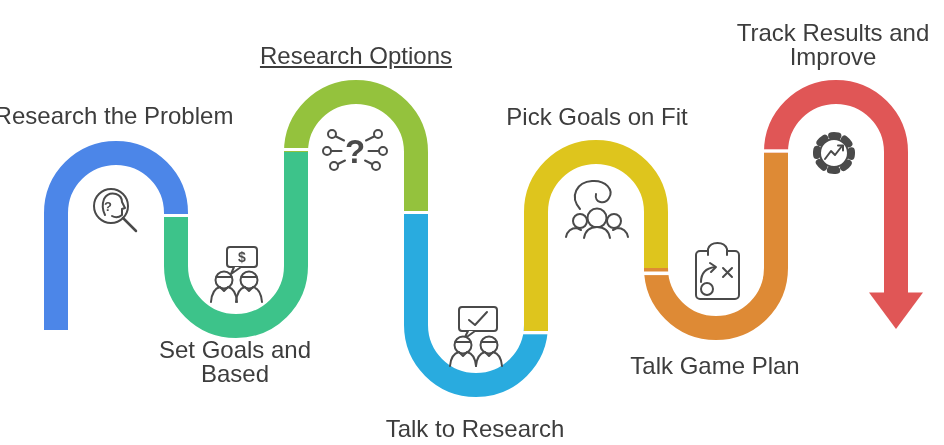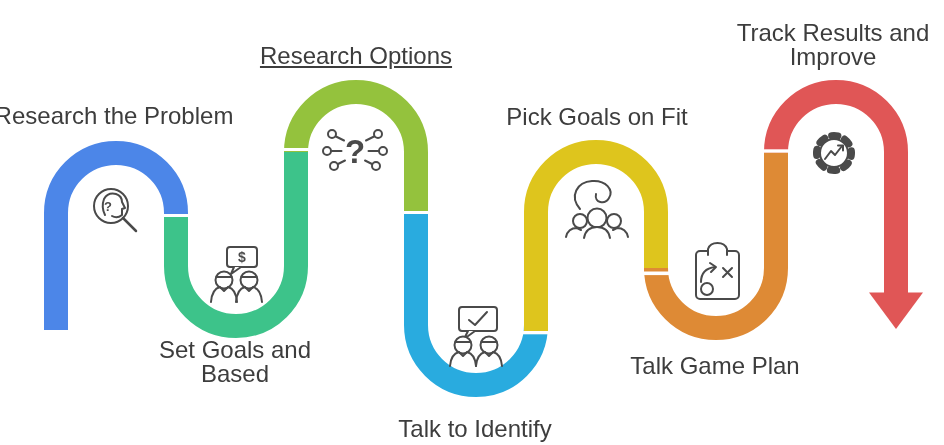--- a/index.html
+++ b/index.html
@@ -118,21 +118,21 @@
     <span>Research the Problem</span>
   </div>
   <div class="step-label" style="left:235px;top:362px;">
     <span>Set Goals and</span>
     <span>Based</span>
   </div>
   <div class="step-label" style="left:356px;top:56px;text-decoration:underline;">
     <span>Research Options</span>
   </div>
   <div class="step-label" style="left:475px;top:429px;">
-    <span>Talk to Identify</span>
+    <span>Talk to Research</span>
   </div>
   <div class="step-label" style="left:597px;top:117px;">
     <span>Pick Goals on Fit</span>
   </div>
   <div class="step-label" style="left:715px;top:366px;">
     <span>Talk Game Plan</span>
   </div>
   <div class="step-label" style="left:833px;top:45px;">
     <span>Track Results and</span>
     <span>Improve</span>

